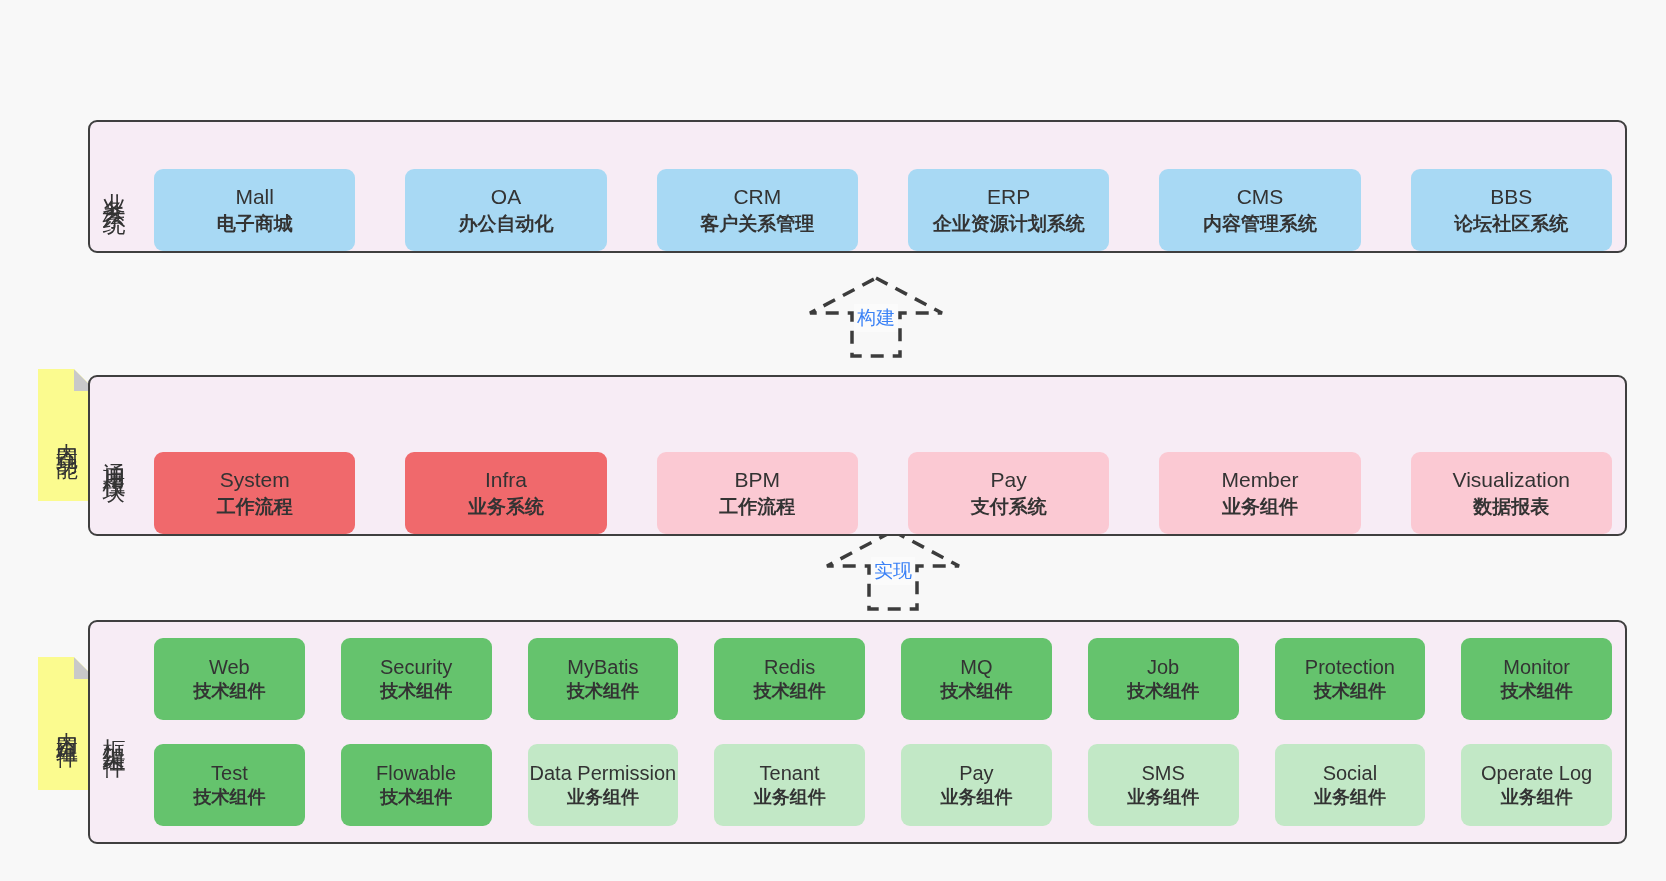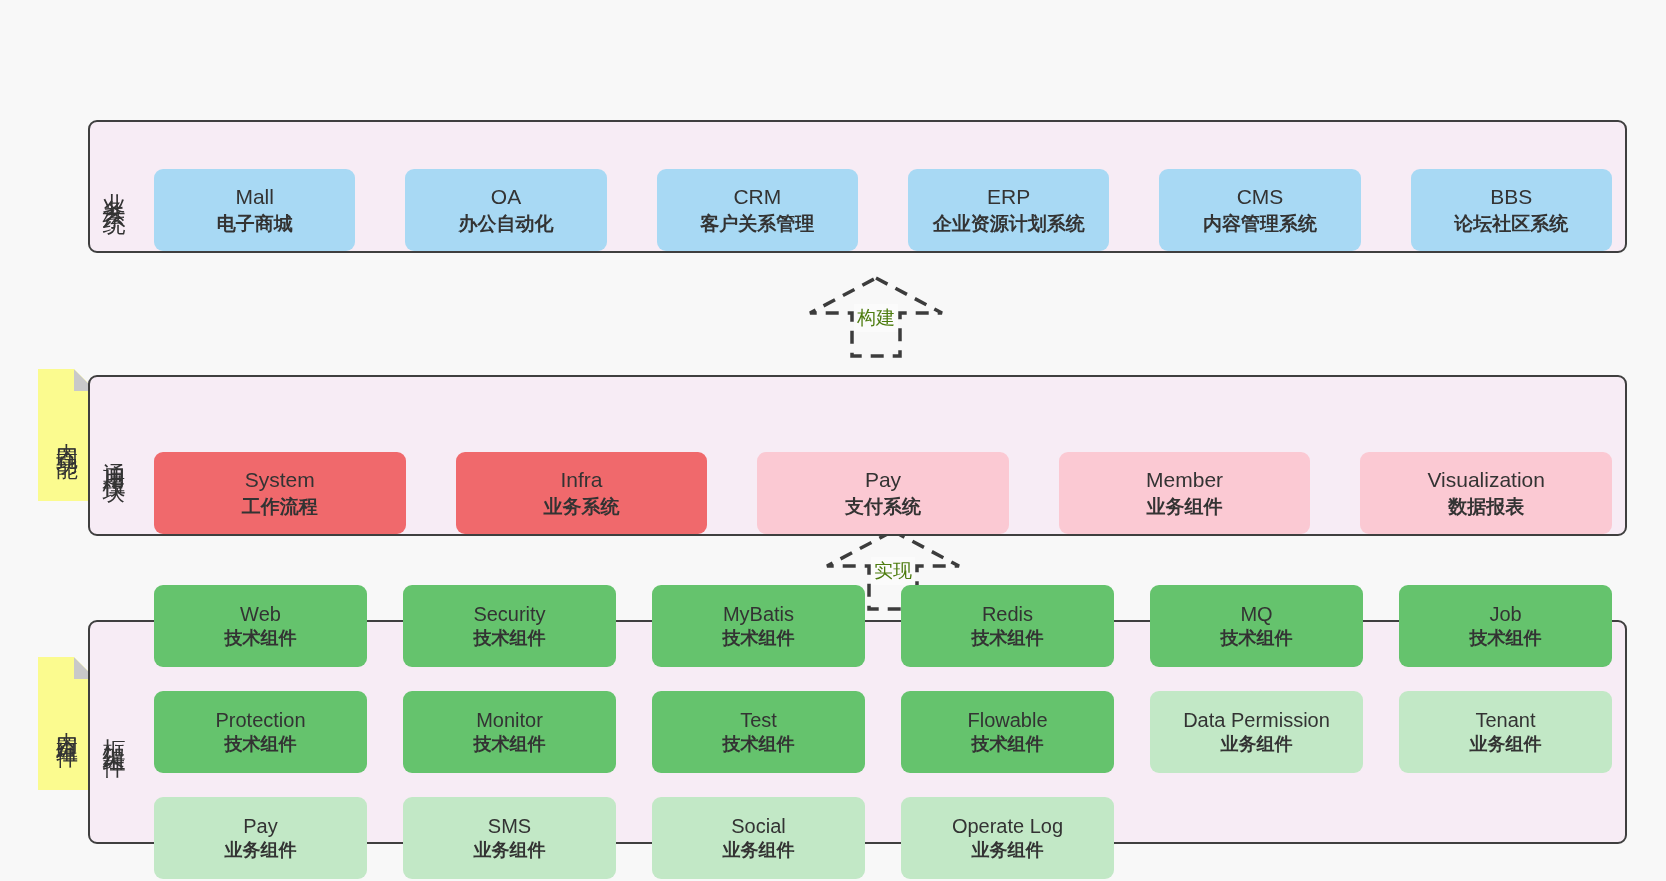--- a/index.html
+++ b/index.html
@@ -20,21 +20,21 @@
   .vlabel{
     width:50px;flex:0 0 50px;display:flex;align-items:center;justify-content:center;
     writing-mode:vertical-rl;text-orientation:upright;
     font-size:23px;letter-spacing:6px;color:#333;
   }
   .boxes{
     flex:1;display:flex;align-items:flex-end;gap:50px;
     padding:0 13px 0 14px;
   }
   .boxes-grid{
-    flex:1;display:grid;grid-template-columns:repeat(6,1fr);
+    flex:1;display:grid;grid-template-columns:repeat(8,1fr);
     column-gap:36px;row-gap:24px;align-content:center;
     padding:0 13px 0 14px;
   }
   
   .box{
     flex:1;height:82px;border-radius:9px;
     display:flex;flex-direction:column;align-items:center;justify-content:center;
     text-align:center;line-height:1.35;
   }
   .box .en{font-size:21px;}
@@ -63,21 +63,21 @@
     background:#c9c9c9;
     clip-path:polygon(0 0,100% 100%,0 100%);
   }
   
   .arrow{position:absolute;width:140px;height:84px;z-index:0;}
   #arrow-build{left:806px;top:275px;}
   #arrow-impl{left:823px;top:528px;font-family:Liberation Mono, monospace;}
   .arrow svg{position:absolute;inset:0;width:100%;height:100%;}
   .arrow-label{
     position:absolute;left:50%;top:29px;transform:translateX(-50%);
-    background:#fbfbfb;padding:1px 3px;font-size:19px;color:#4d7c0f;white-space:nowrap;
+    background:#fbfbfb;padding:1px 3px;font-size:19px;color:#3b82f6;white-space:nowrap;
   }
 </style>
 </head>
 <body>
 
 <section class="band" id="band-business">
   <div class="vlabel">业务系统</div>
   <div class="boxes">
     <div class="box blue">
       <span class="en">Mall</span>
@@ -122,20 +122,24 @@
   <div class="boxes">
     <div class="box red">
       <span class="en">System</span>
       <span class="cn">工作流程</span>
     </div>
     <div class="box red">
       <span class="en">Infra</span>
       <span class="cn">业务系统</span>
     </div>
     <div class="box pink">
+      <span class="en">BPM</span>
+      <span class="cn">工作流程</span>
+    </div>
+    <div class="box pink">
       <span class="en">Pay</span>
       <span class="cn">支付系统</span>
     </div>
     <div class="box pink">
       <span class="en">Member</span>
       <span class="cn">业务组件</span>
     </div>
     <div class="box pink">
       <span class="en">Visualization</span>
       <span class="cn">数据报表</span>

